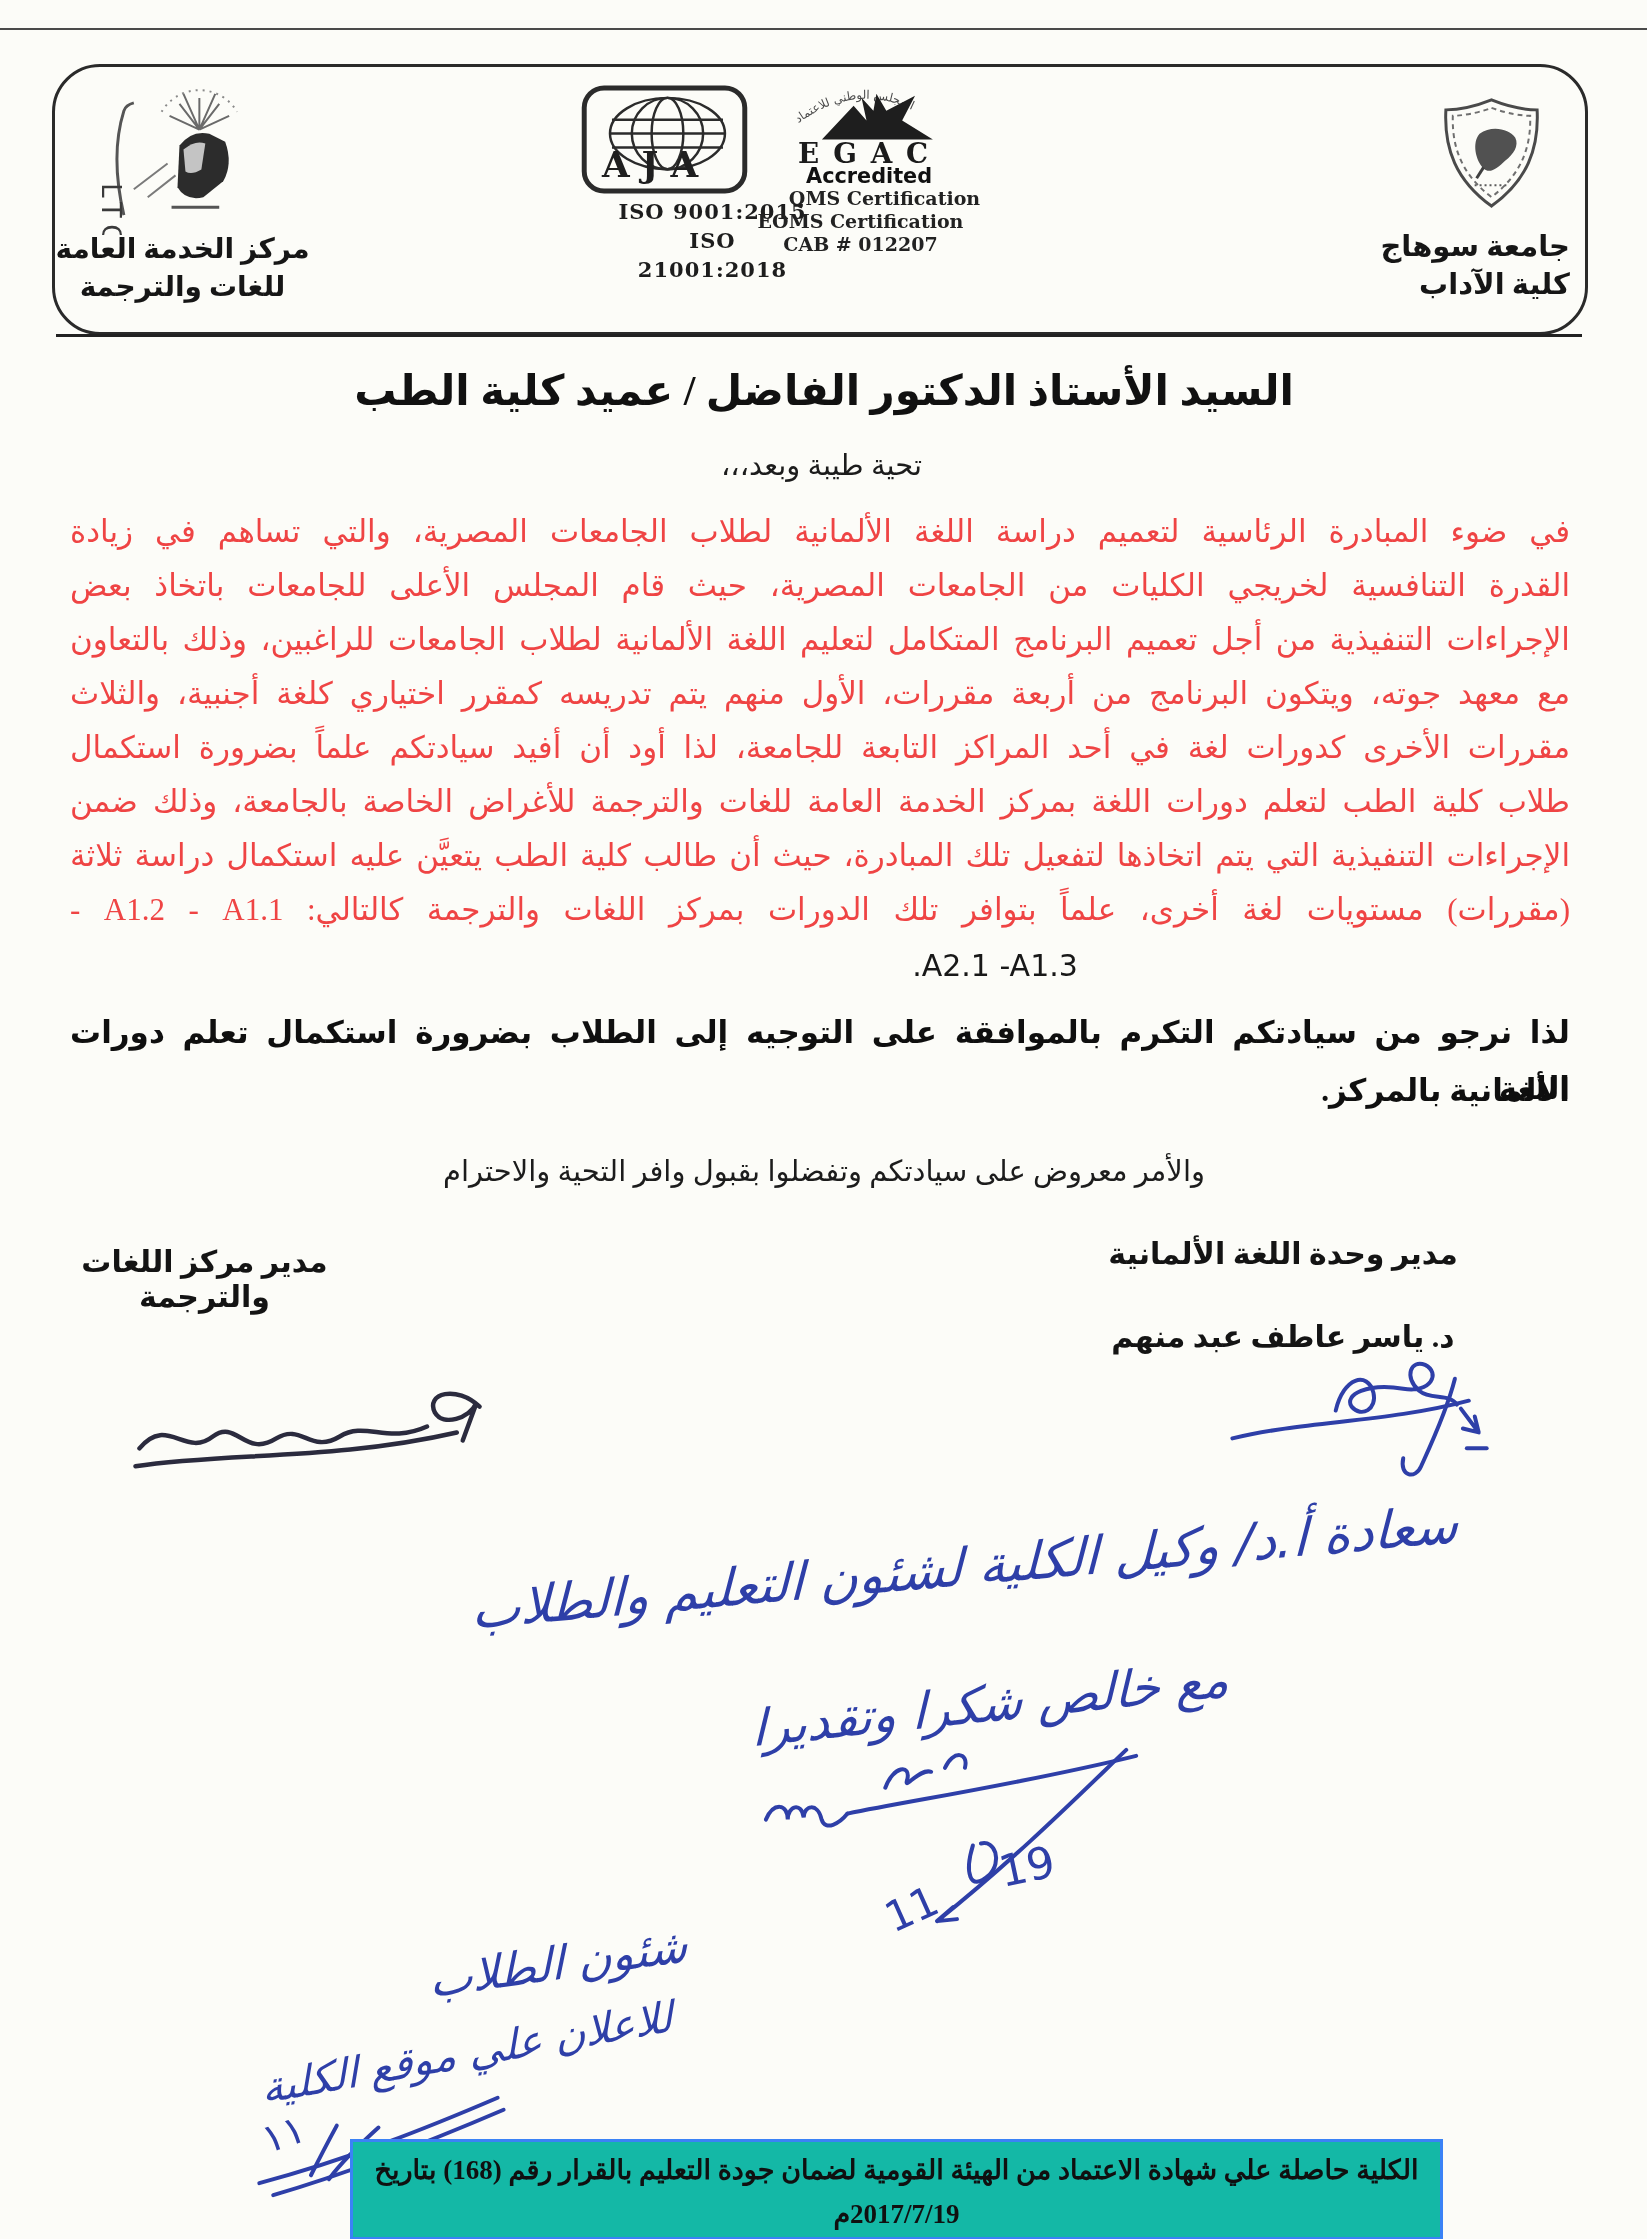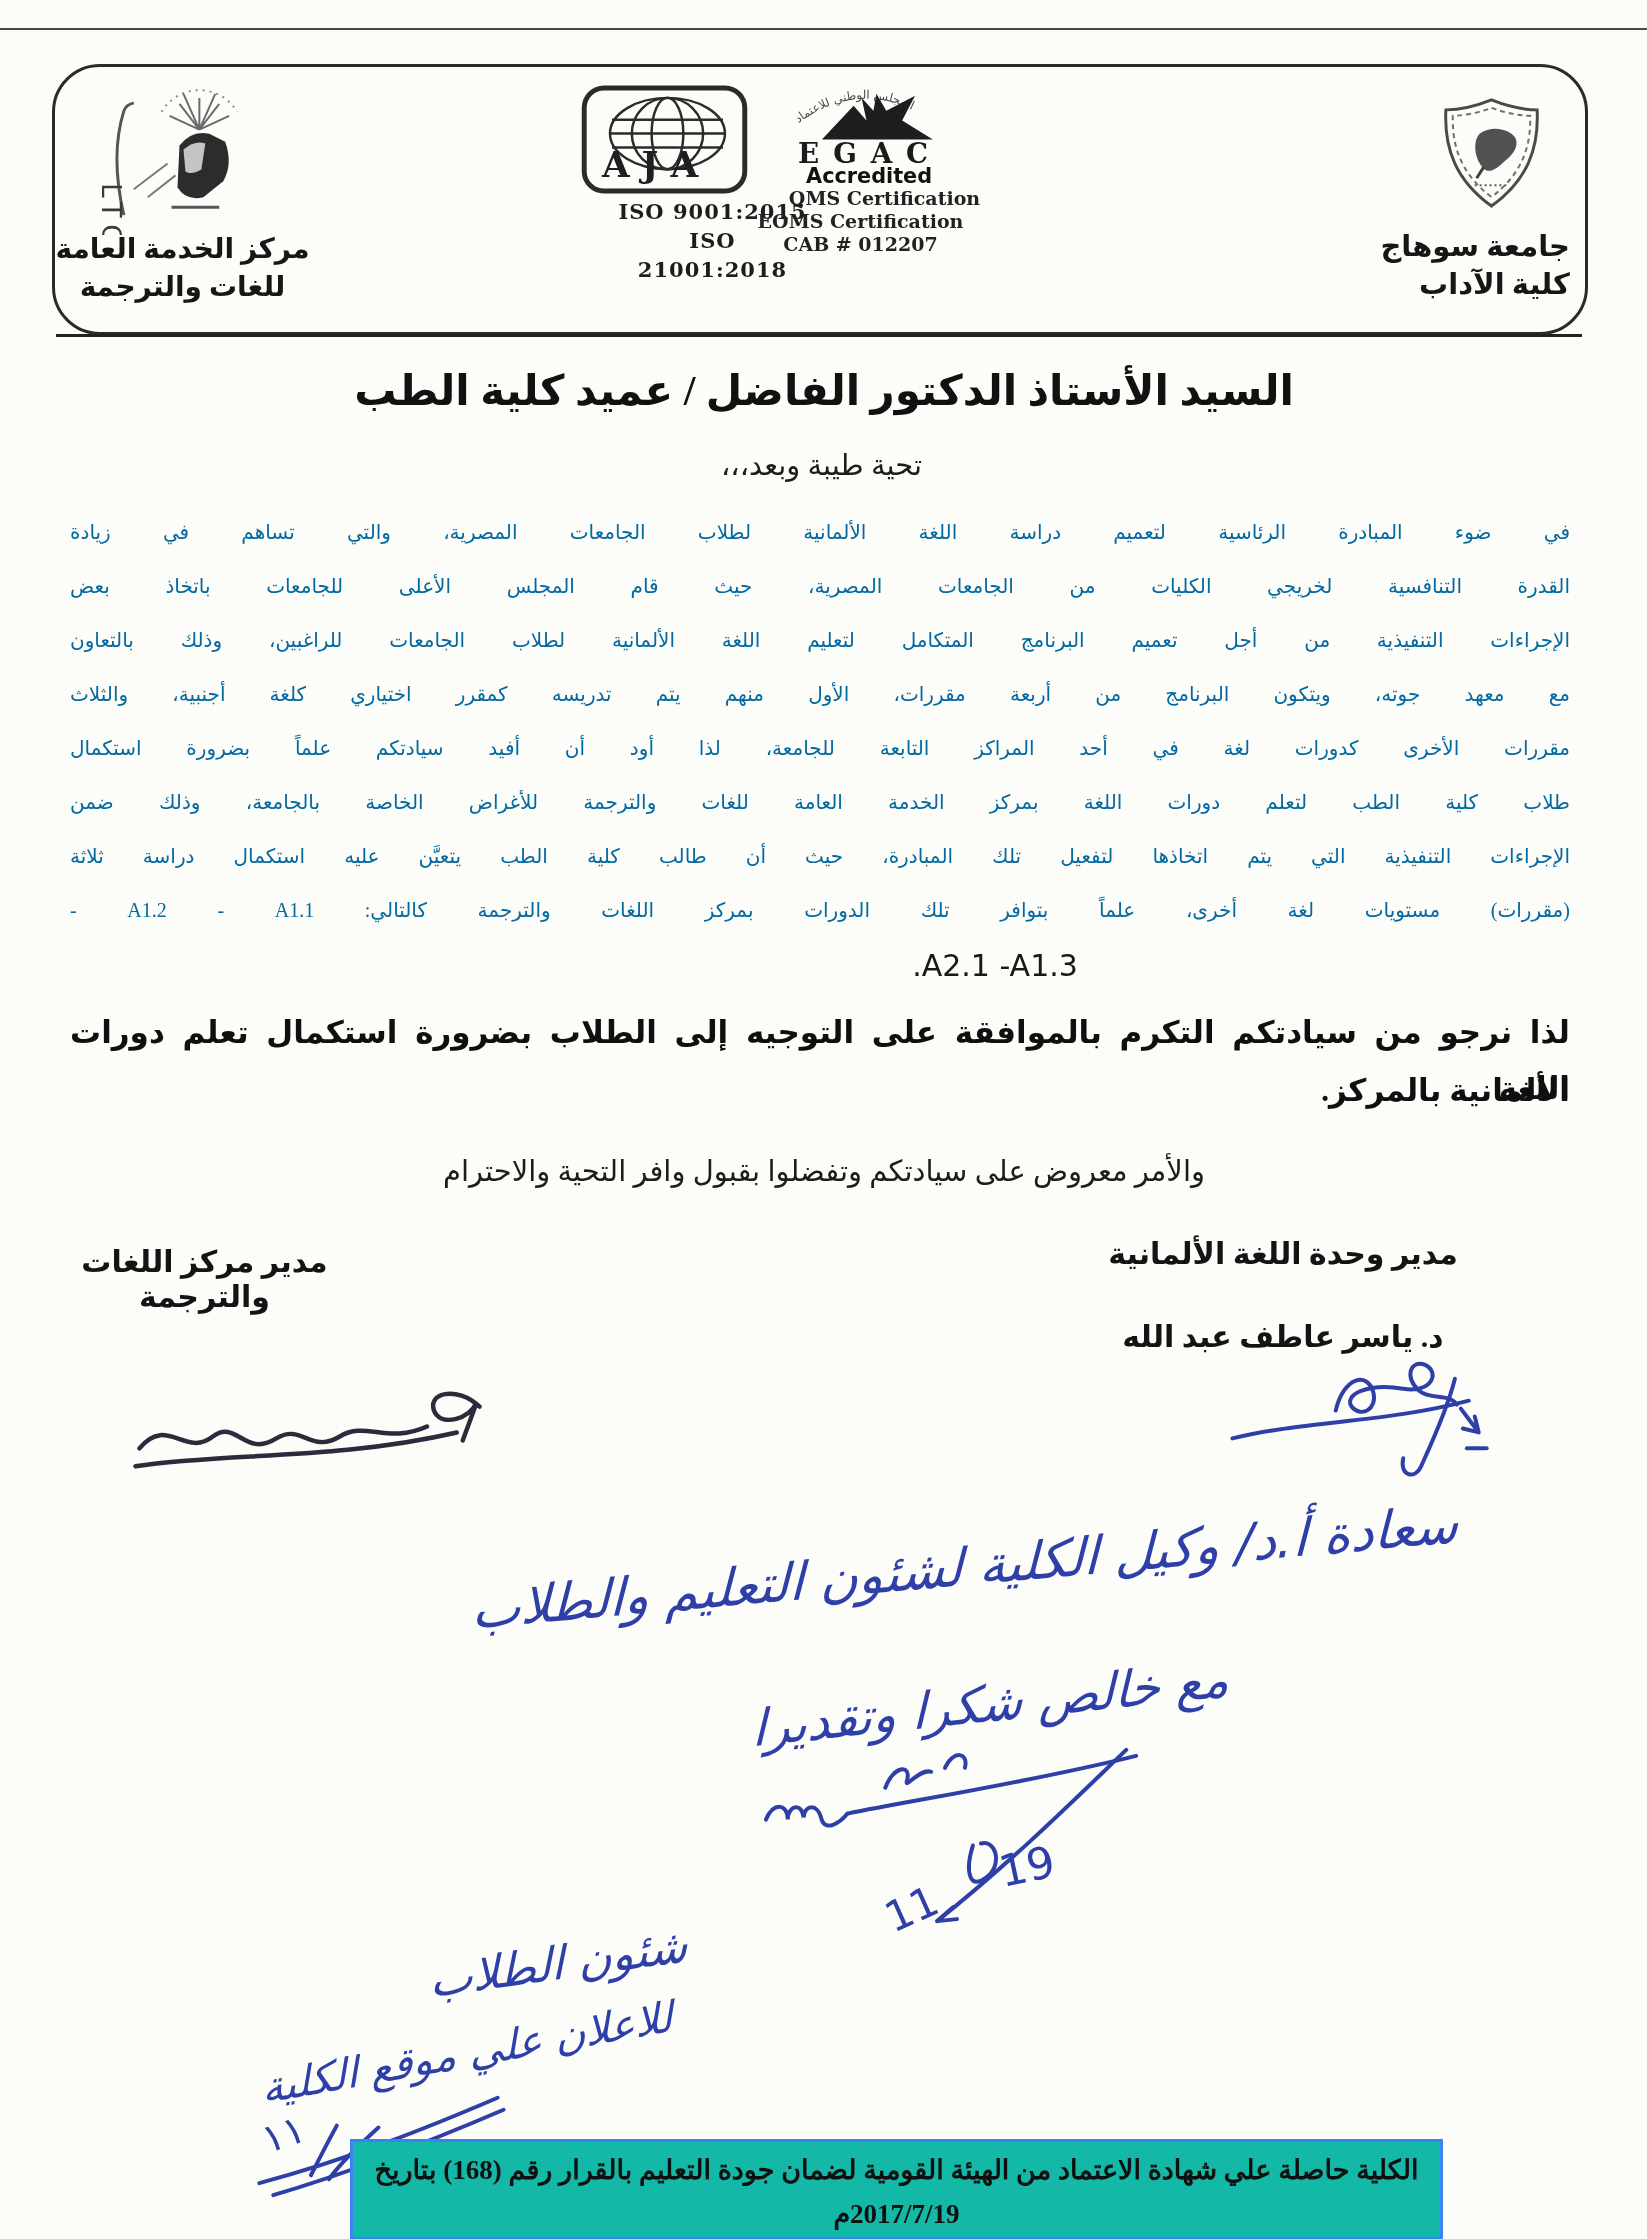--- a/index.html
+++ b/index.html
@@ -15,21 +15,21 @@
   .header-box{
     border:3px solid #2a2a2a;border-radius:48px;background:transparent;
   }
   .org-name{font-weight:bold;font-size:28px;line-height:40px;color:#161616;}
   .iso-line{font-family:"DejaVu Serif",serif;font-weight:bold;font-size:21px;line-height:29px;color:#1d1d1d;letter-spacing:1px;margin-left:46px;}
   .egac-cert{font-family:"DejaVu Serif",serif;font-weight:bold;font-size:19px;line-height:23px;color:#222;}
   .uni-name{font-weight:bold;font-size:29px;line-height:42px;color:#161616;text-align:right;}
   .doc-title{font-weight:bold;font-size:42px;color:#111;}
   .greeting{font-size:29px;color:#1c1c1c;}
   .body-line{
-    font-size:20px;line-height:54px;color:#0369a1;direction:rtl;
+    font-size:31px;line-height:54px;color:#ef4444;direction:rtl;
     text-align:justify;text-align-last:justify;
   }
   .body-line-last{font-size:30px;line-height:54px;color:#181818;direction:ltr;text-align:center;font-family:"DejaVu Sans",sans-serif;}
   .request-line{
     font-weight:bold;font-size:31px;line-height:56px;color:#0f0f0f;direction:rtl;
     text-align:justify;text-align-last:justify;word-spacing:8px;
   }
   .request-line2{font-weight:bold;font-size:31px;line-height:56px;color:#0f0f0f;direction:rtl;text-align:right;}
   .closing{font-size:29px;color:#1c1c1c;}
   .sig-title{font-weight:bold;font-size:30px;color:#141414;text-align:center;}
@@ -122,21 +122,21 @@
     <div class="body-line">(مقررات) مستويات لغة أخرى، علماً بتوافر تلك الدورات بمركز اللغات والترجمة كالتالي: A1.1 ‏- A1.2 ‏-</div>
   </div>
   <div class="abs body-line-last" style="left:418px;top:939px;width:1154px;">.A2.1 -A1.3</div>
 
   <div class="abs request-line" style="left:70px;top:1005px;width:1500px;">لذا نرجو من سيادتكم التكرم بالموافقة على التوجيه إلى الطلاب بضرورة استكمال تعلم دورات اللغة</div>
   <div class="abs request-line2" style="left:70px;top:1063px;width:1500px;">الألمانية بالمركز.</div>
 
   <div class="abs closing center rtl" style="left:219px;top:1154px;width:1210px;">والأمر معروض على سيادتكم وتفضلوا بقبول وافر التحية والاحترام</div>
 
   <div class="abs sig-title rtl" style="left:1104px;top:1236px;width:358px;">مدير وحدة اللغة الألمانية</div>
-  <div class="abs sig-name rtl" style="left:1104px;top:1319px;width:358px;">د. ياسر عاطف عبد الله</div>
+  <div class="abs sig-name rtl" style="left:1104px;top:1319px;width:358px;">د. ياسر عاطف عبد منهم</div>
 
   <div class="abs sig-title rtl" style="left:70px;top:1244px;width:269px;">مدير مركز اللغات والترجمة</div>
 
   <svg class="abs" style="left:127px;top:1375px;" width="368" height="119" viewBox="0 0 370 120">
     <g stroke="#2b2b3e" stroke-width="4.5" fill="none" stroke-linecap="round">
       <path d="M355,32 C332,10 300,18 310,38 C318,52 345,44 352,28 L338,66"></path>
       <path d="M12,74 C40,40 58,84 86,62 C110,44 118,84 150,64 C176,48 184,80 214,62 C240,46 262,70 302,52"></path>
       <path d="M8,92 C100,78 210,86 332,58"></path>
     </g>
   </svg>

